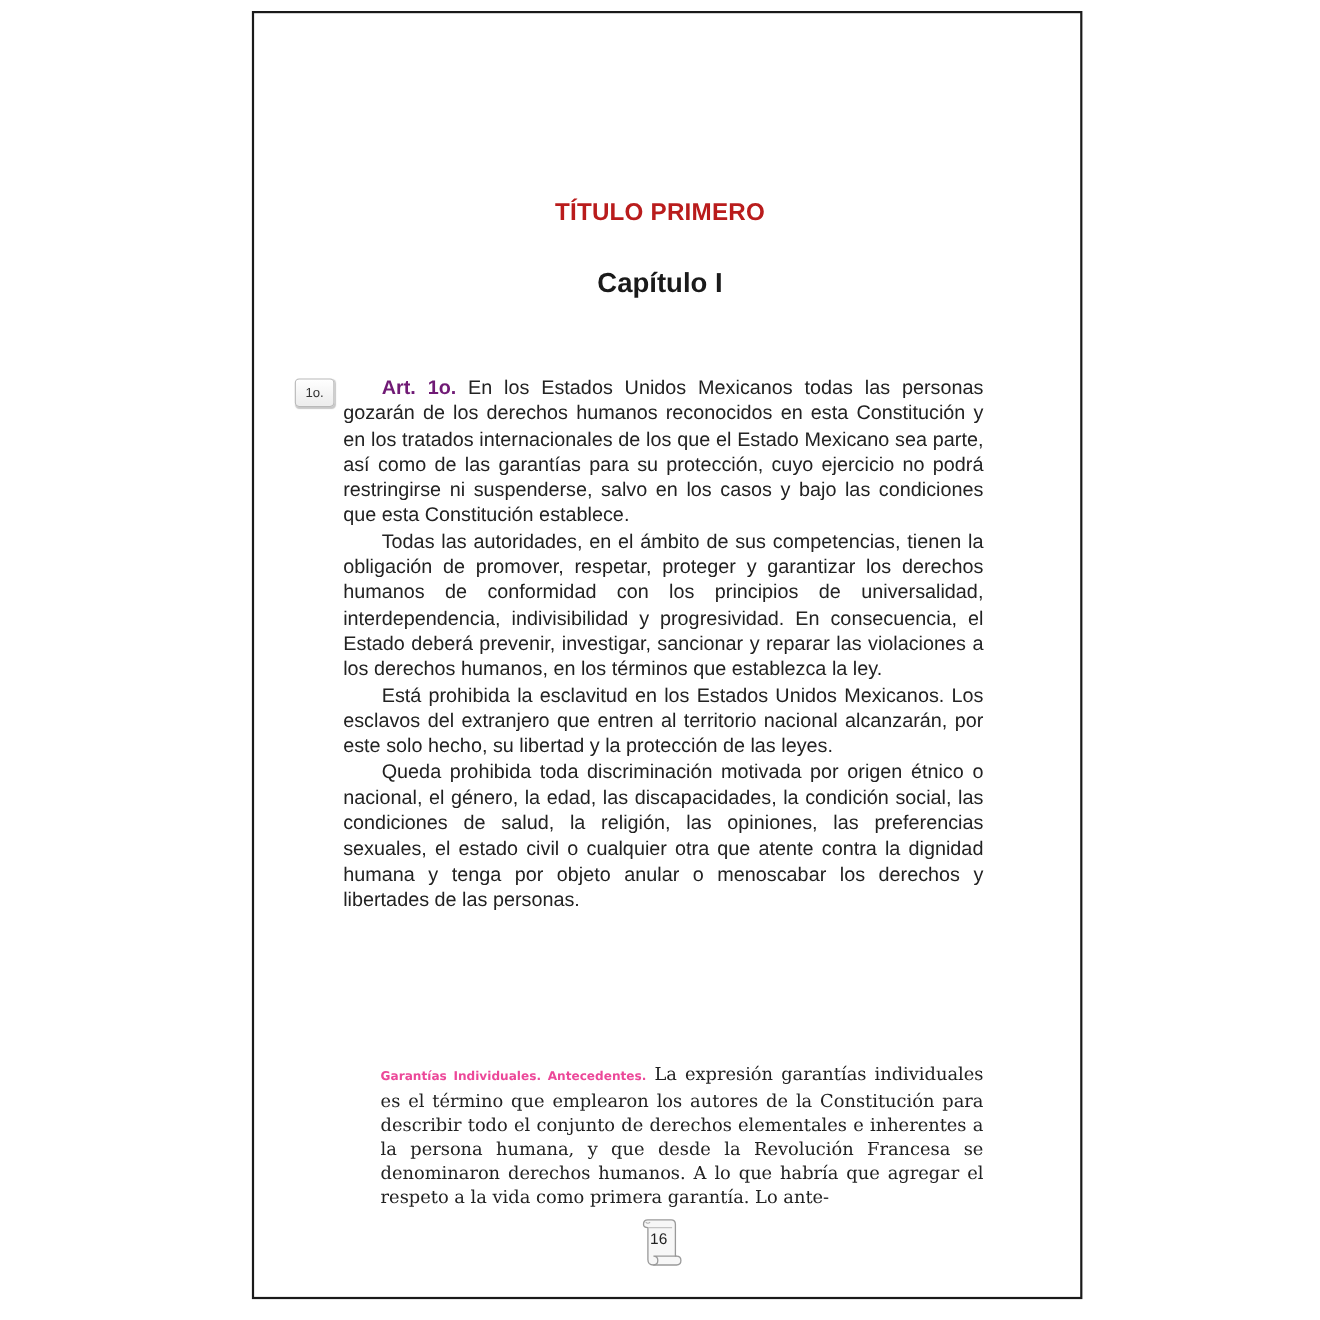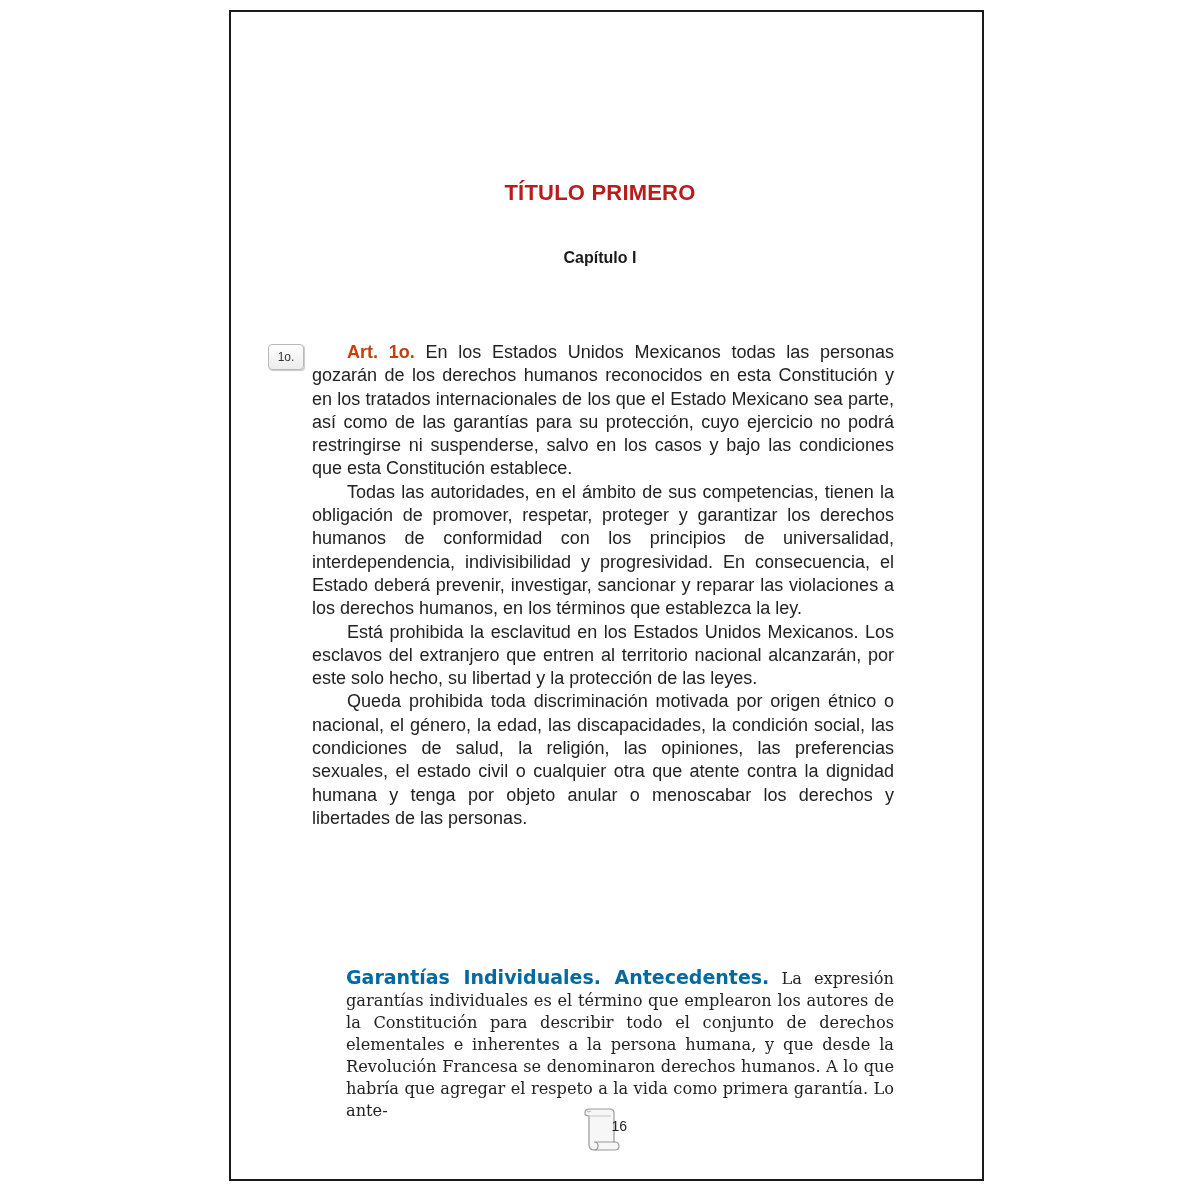--- a/index.html
+++ b/index.html
@@ -8,50 +8,50 @@
     position: absolute; left: 229px; top: 10px; width: 751px; height: 1167px;
     border: 2px solid #1a1a1a; box-sizing: content-box; background: #fff;
   }
   .title {
     position: absolute; left: 0; right: 0; top: 180px; text-align: center;
     font-family: "Liberation Sans", sans-serif; font-weight: bold; font-size: 22px;
     color: #b91c1c; letter-spacing: 0.2px; margin: 0;
   }
   .chapter {
     position: absolute; left: 0; right: 0; top: 245px; text-align: center;
-    font-family: "Liberation Sans", sans-serif; font-weight: bold; font-size: 16px;
+    font-family: "Liberation Sans", sans-serif; font-weight: bold; font-size: 25px;
     color: #1a1a1a; line-height: 25px; margin: 0;
   }
   .margin-tag {
     position: absolute; left: 268px; top: 344px; width: 34px; height: 24px;
     border: 1px solid #b9b9b9; border-radius: 4px;
     background: linear-gradient(#ffffff, #ececec);
     box-shadow: 1px 1px 1px #c8c8c8;
     font-family: "Liberation Sans", sans-serif; font-size: 12px; color: #333;
     display: flex; align-items: center; justify-content: center; text-align: center;
   }
   .article {
     position: absolute; left: 312px; top: 341px; width: 582px;
     font-family: "Liberation Sans", sans-serif; font-size: 18px; line-height: 23.3px;
     color: #222; text-align: justify; hyphens: manual;
   }
   .article p { margin: 0; text-indent: 35px; }
-  .article .art-label { font-weight: bold; color: #c2410c; }
+  .article .art-label { font-weight: bold; color: #701a75; }
   .commentary {
     position: absolute; left: 346px; top: 966px; width: 548px;
     font-family: "DejaVu Serif", serif; font-size: 16.2px; line-height: 22px;
     color: #222; text-align: justify; margin: 0;
   }
-  .commentary .comm-label { font-weight: bold; font-family: "DejaVu Sans", sans-serif; font-size: 19px; color: #0369a1; margin-top: 18px; }
+  .commentary .comm-label { font-weight: bold; font-family: "DejaVu Sans", sans-serif; font-size: 11px; color: #ec4899; margin-top: 18px; }
   .page-number {
     position: absolute; left: 581px; top: 1105px; width: 40px; height: 48px;
   }
   .page-number svg { position: absolute; left: 0; top: 0; }
   .page-number span {
-    position: absolute; left: 10px; top: 13px; width: 36px; text-align: right;
+    position: absolute; left: 10px; top: 13px; width: 36px; text-align: left;
     font-family: "Liberation Sans", sans-serif; font-size: 14px; color: #222;
   }
 </style>
 </head>
 <body>
 
 <div class="page-frame"></div>
 
 <h1 class="title">TÍTULO PRIMERO</h1>
 

